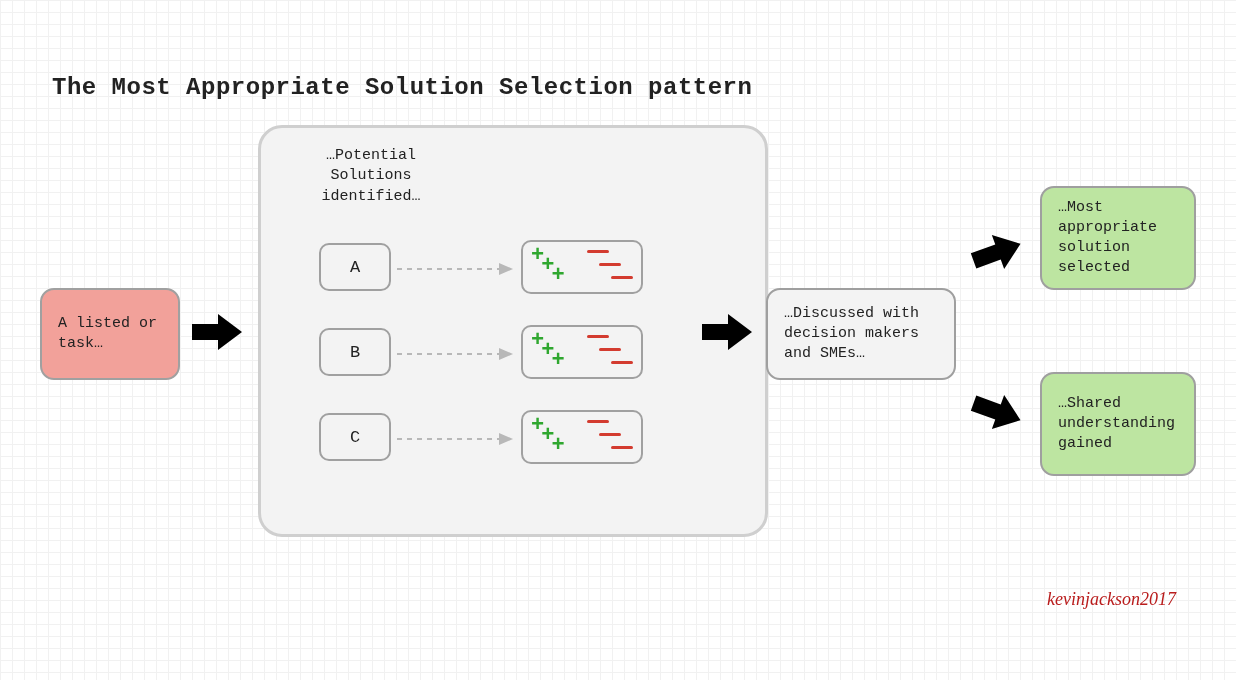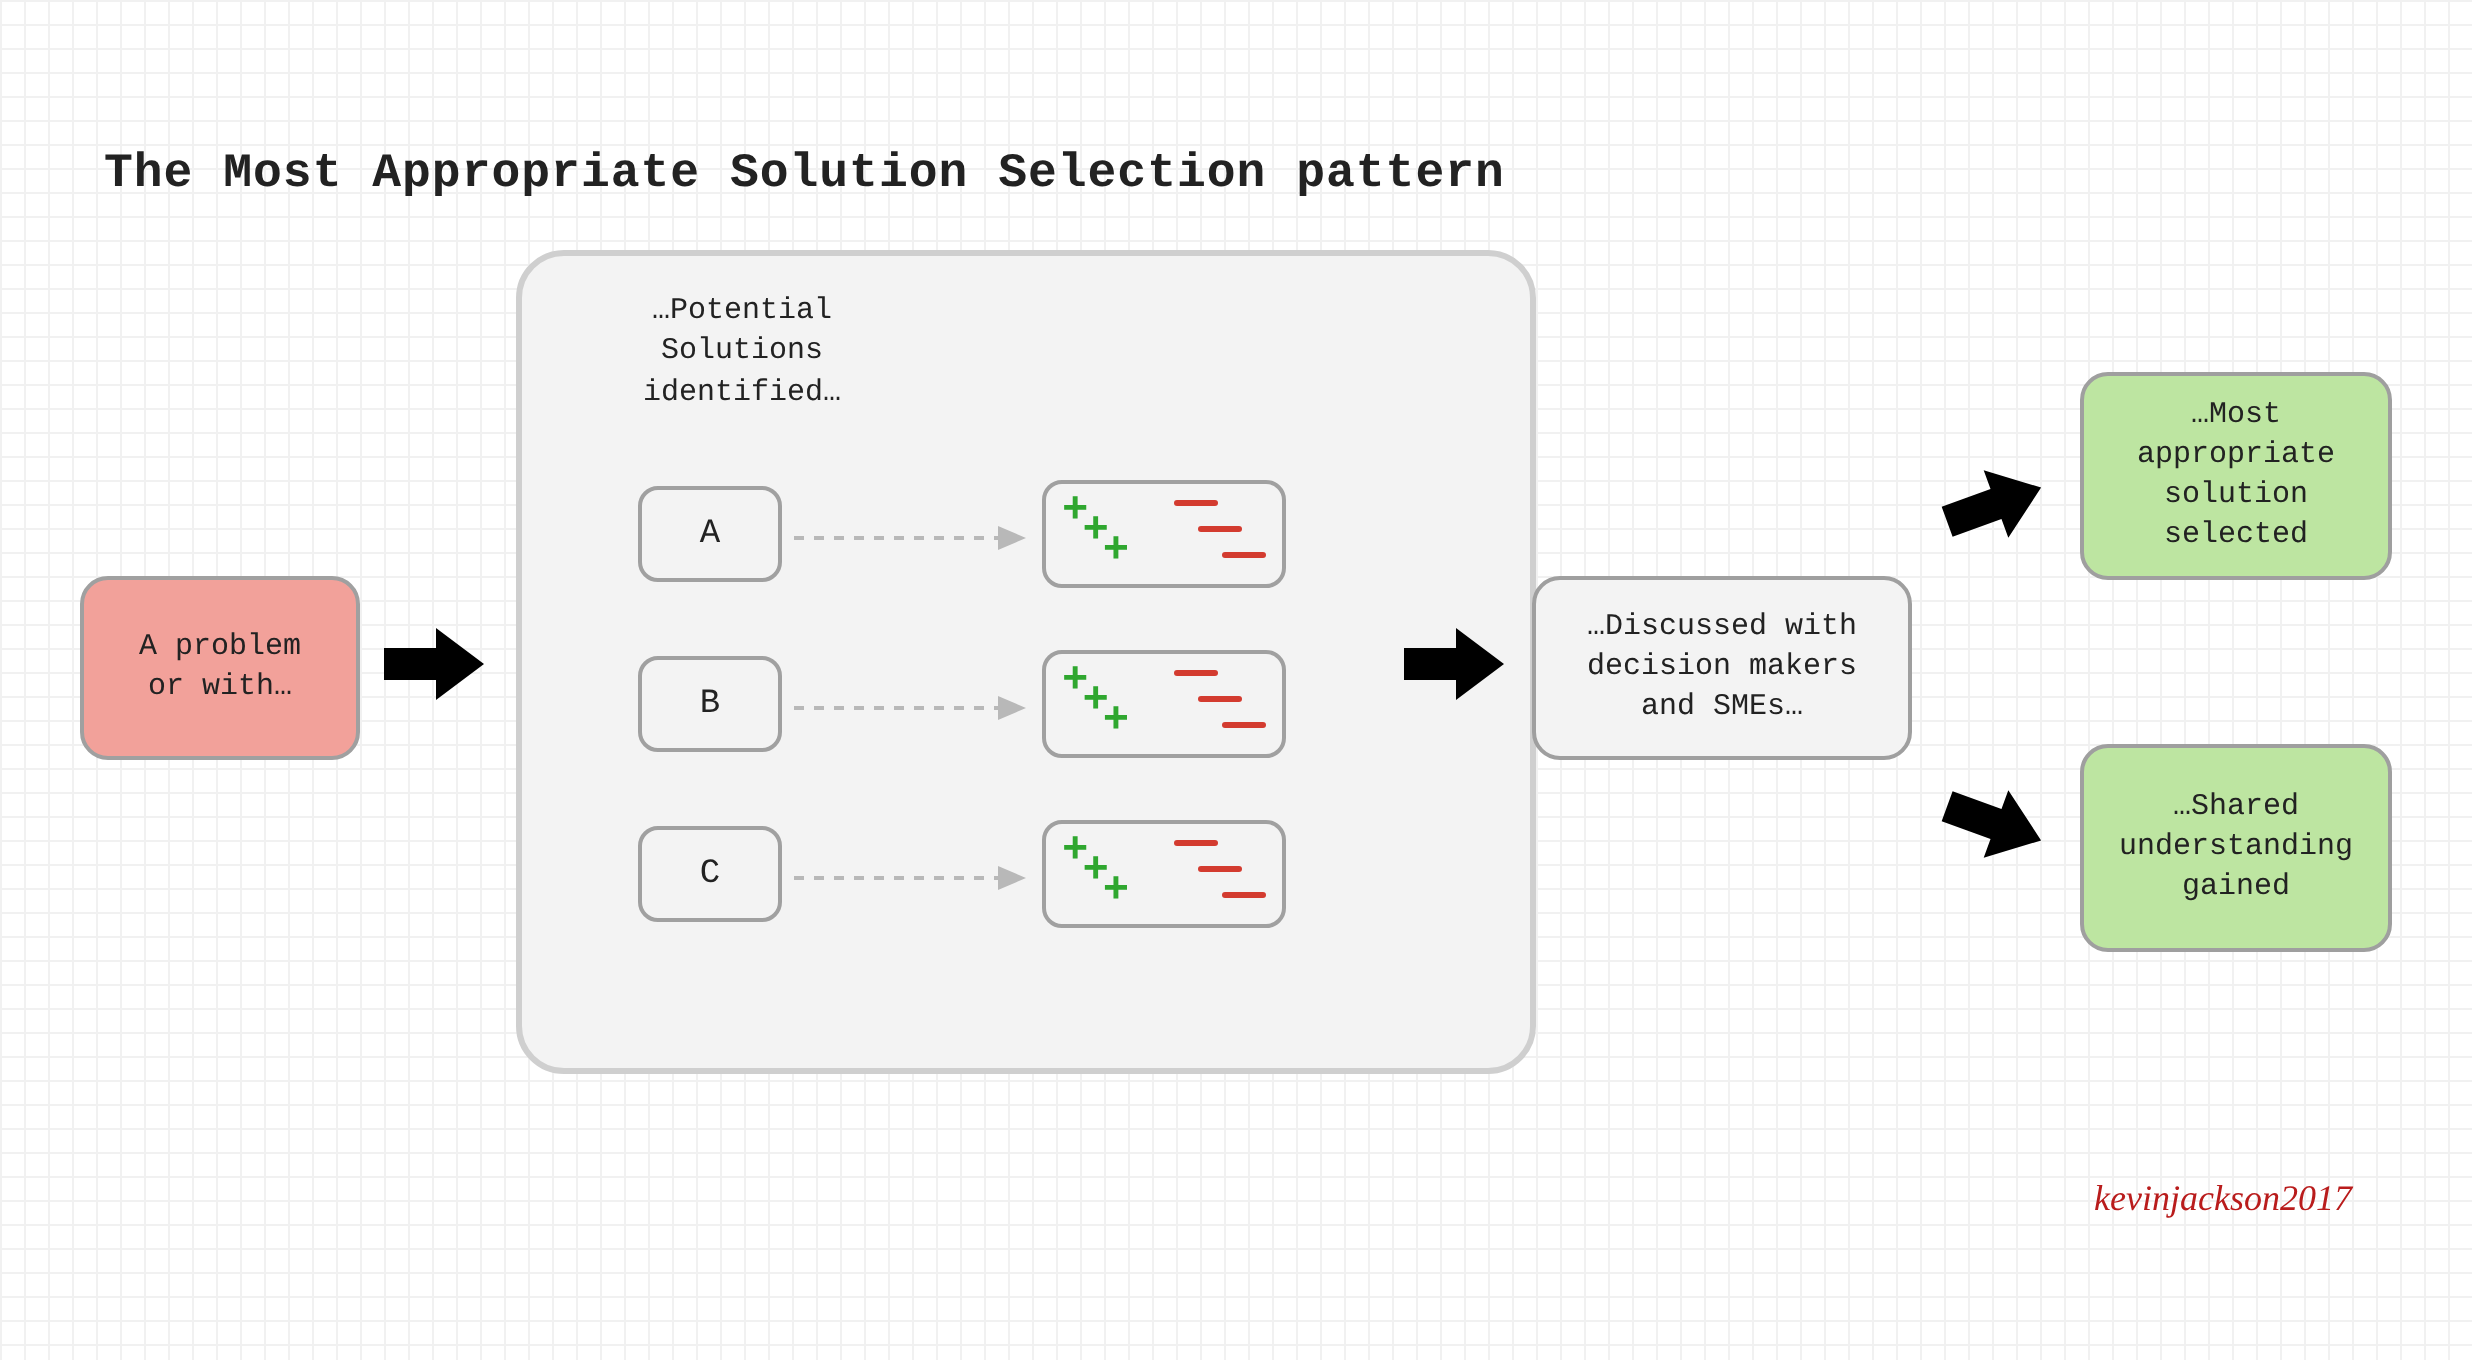--- a/index.html
+++ b/index.html
@@ -25,21 +25,21 @@
     margin-top: 16px;
   }
 
   .box {
     position: absolute;
     border: 2px solid #9f9f9f;
     border-radius: 14px;
     display: flex;
     align-items: center;
     justify-content: center;
-    text-align: center;
+    text-align: left;
     padding: 10px 16px;
     font-size: 15px;
     line-height: 1.35;
     background: #f3f3f3;
   }
   .box-red { background: #f2a19a; border-color: #a0a0a0; }
   .box-green { background: #bde5a1; border-color: #9f9f9f; }
 
   .big-panel {
     position: absolute;
@@ -122,21 +122,21 @@
   }
 
   svg.arrow { position: absolute; }
   svg.dash-arrow { position: absolute; }
 </style>
 </head>
 <body>
 
 <div class="title">The Most Appropriate Solution Selection pattern</div>
 
-<div class="box box-red" style="top:288px; left:40px; width:140px; height:92px;">A problem or with…</div>
+<div class="box box-red" style="top:288px; left:40px; width:140px; height:92px;">A listed or task…</div>
 
 <svg class="arrow" style="top:312px; left:190px;" width="56" height="40" viewBox="0 0 56 40">
   <path d="M2 12 L28 12 L28 2 L52 20 L28 38 L28 28 L2 28 Z" fill="#000"></path>
 </svg>
 
 <div class="big-panel">
   <div class="col-label" style="top:18px; left:30px;">…Potential Solutions identified…</div>
 
   <div class="sol-box" style="top:115px; left:58px;">A</div>
   <svg class="dash-arrow" style="top:134px; left:136px;" width="118" height="14">

